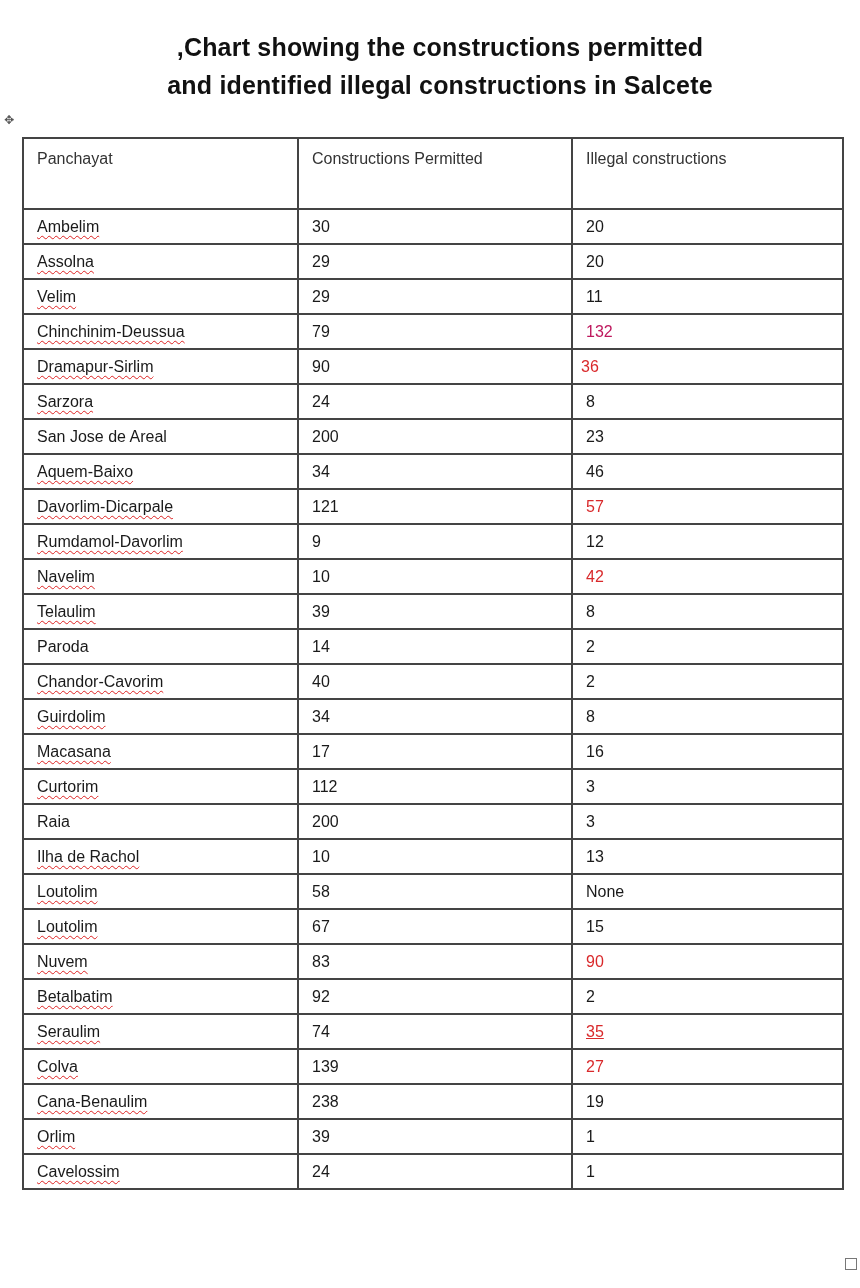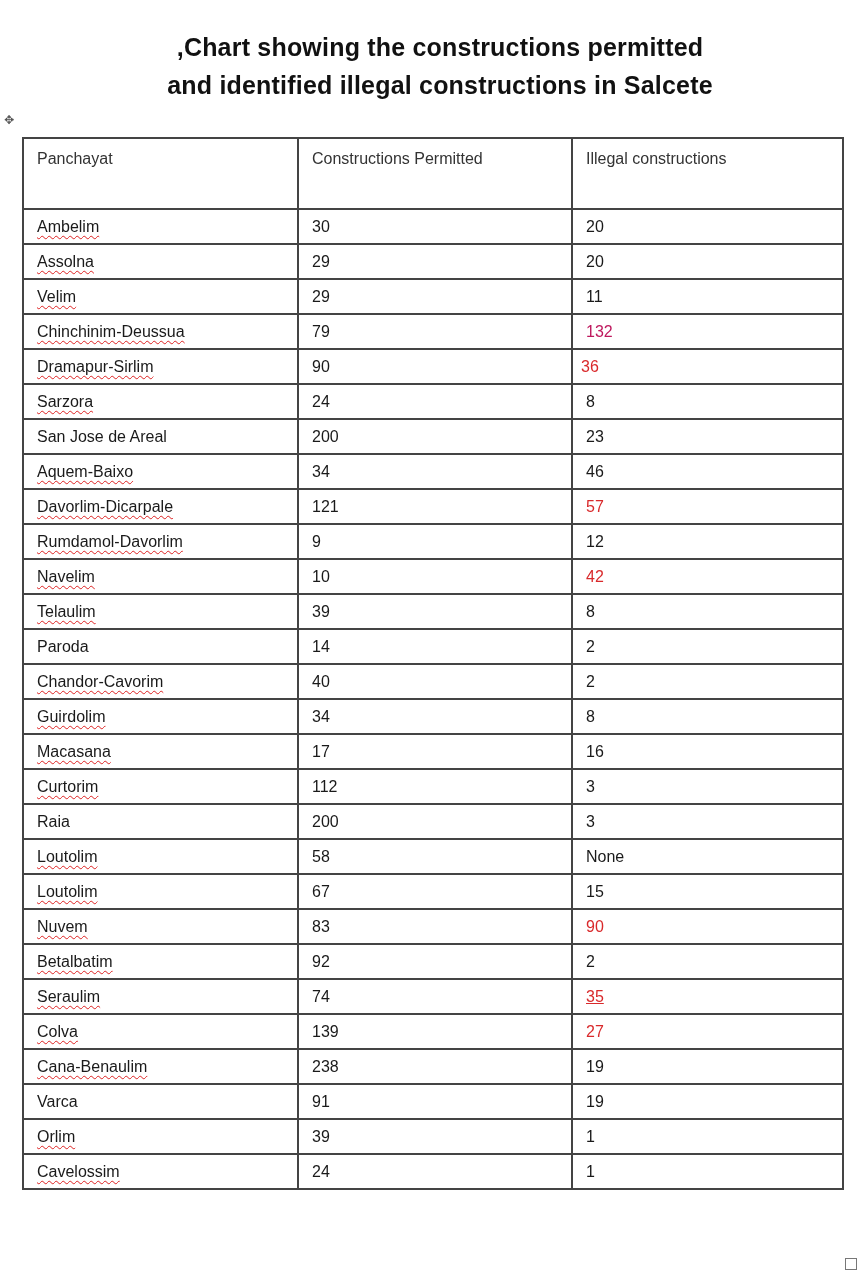--- a/index.html
+++ b/index.html
@@ -128,20 +128,25 @@
         <td><span class="spell">Curtorim</span></td>
         <td>112</td>
         <td>3</td>
       </tr>
       <tr>
         <td><span>Raia</span></td>
         <td>200</td>
         <td>3</td>
       </tr>
       <tr>
+        <td><span class="spell">Ilha de Rachol</span></td>
+        <td>10</td>
+        <td>13</td>
+      </tr>
+      <tr>
         <td><span class="spell">Loutolim</span></td>
         <td>58</td>
         <td>None</td>
       </tr>
       <tr>
         <td><span class="spell">Loutolim</span></td>
         <td>67</td>
         <td>15</td>
       </tr>
       <tr>
@@ -163,25 +168,20 @@
         <td><span class="spell">Colva</span></td>
         <td>139</td>
         <td style="color: rgb(217, 41, 43);">27</td>
       </tr>
       <tr>
         <td><span class="spell">Cana-Benaulim</span></td>
         <td>238</td>
         <td>19</td>
       </tr>
       <tr>
-        <td><span>Varca</span></td>
-        <td>91</td>
-        <td>19</td>
-      </tr>
-      <tr>
         <td><span class="spell">Orlim</span></td>
         <td>39</td>
         <td>1</td>
       </tr>
       <tr>
         <td><span class="spell">Cavelossim</span></td>
         <td>24</td>
         <td>1</td>
       </tr>
     </tbody>

